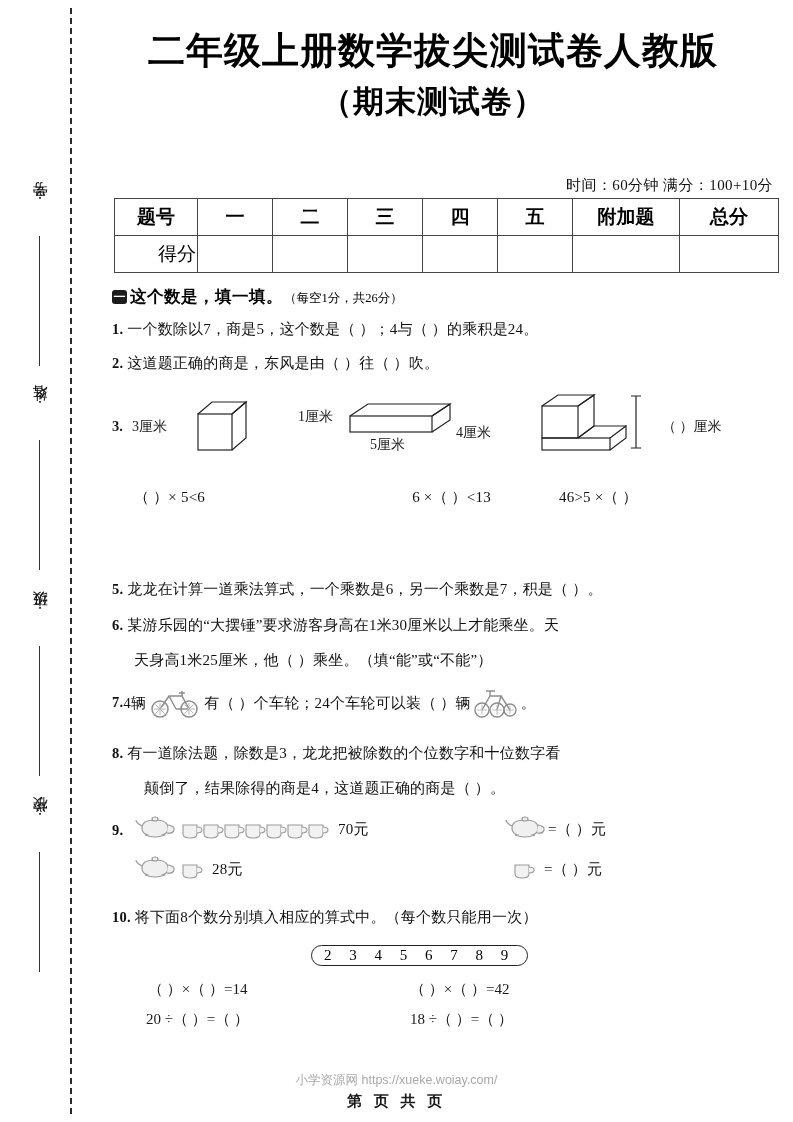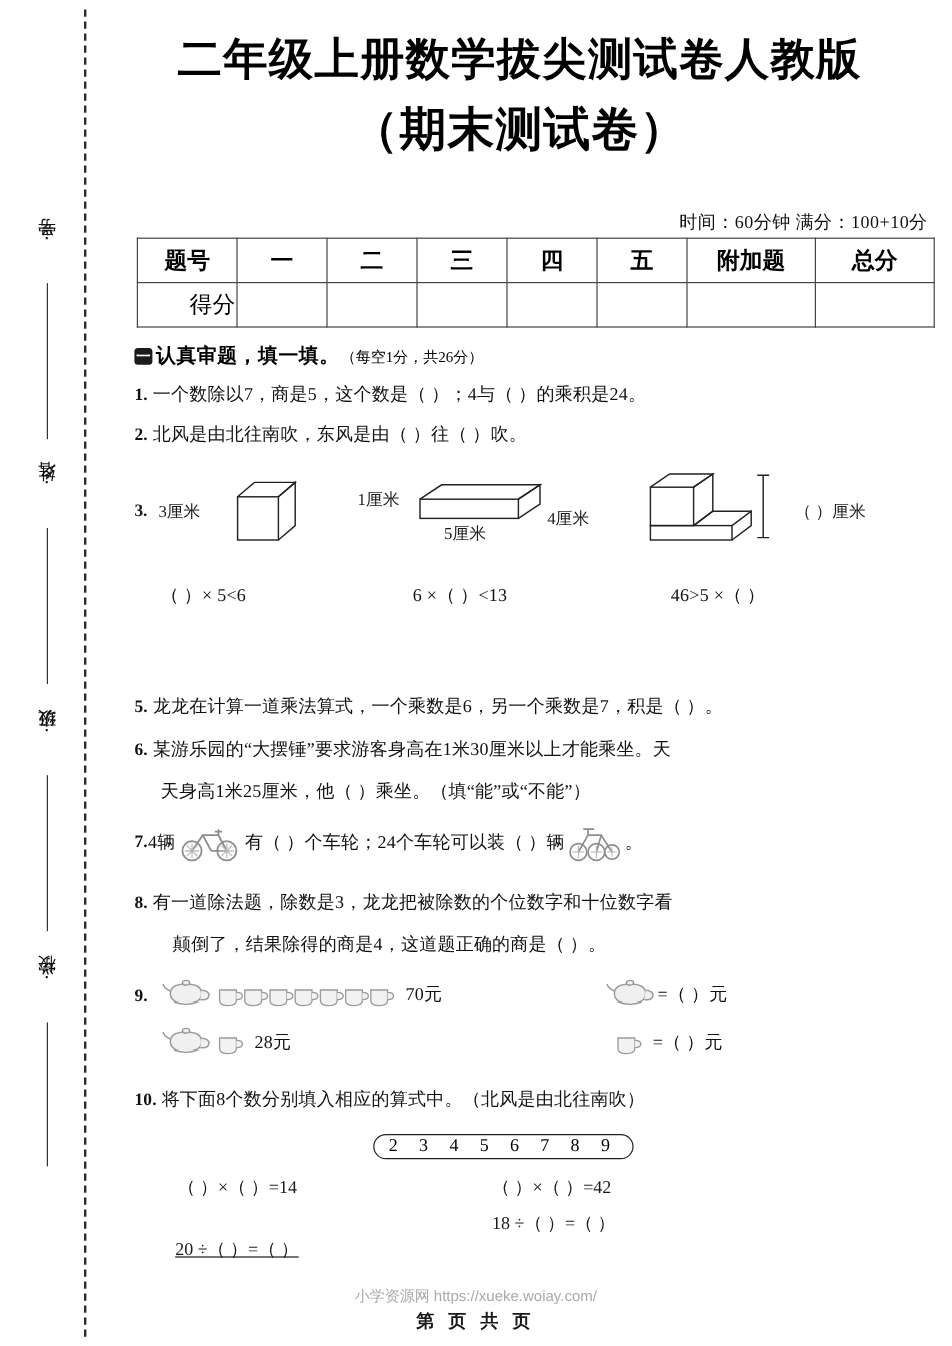--- a/index.html
+++ b/index.html
@@ -42,21 +42,21 @@
   }
 
   
   .title-wrap{position:absolute;left:88px;top:28px;width:690px;text-align:center;}
   .title-1{
     font-size:37px;font-weight:bold;letter-spacing:1px;
     font-family:"Liberation Serif","DejaVu Serif",serif;
     line-height:1.22;color:#000;
   }
   .title-2{
-    font-size:39px;font-weight:bold;letter-spacing:1px;
+    font-size:31px;font-weight:bold;letter-spacing:1px;
     margin-top:8px;color:#000;
   }
 
   
   .meta{
     position:absolute;right:20px;top:176px;
     font-size:15px;color:#111;letter-spacing:.4px;
   }
 
   
@@ -107,21 +107,21 @@
   }
   .qnum{font-weight:bold;font-size:14.5px;}
   .qtext{font-size:15px;}
   .indent{display:block;margin-left:22px;}
 
   
   .q4rows{margin-left:22px;margin-top:18px;}
   .q4row{display:flex;margin-bottom:11px;}
   .q4c{font-size:15px;}
   .q4c.c1{width:210px;}
-  .q4c.c2{width:215px;}
+  .q4c.c2{width:215px;text-align:center;}
   .q4c.c3{width:200px;}
 
   
   .q3row{position:absolute;left:112px;top:392px;width:670px;height:66px;}
   .q3label{position:absolute;font-size:14px;}
 
   
   .q9L{position:absolute;justify-content:center;}
   .q9R{position:absolute;}
 
@@ -205,32 +205,32 @@
       <td></td>
       <td></td>
       <td></td>
       <td></td>
     </tr>
   </tbody>
     </table>
 
   <div class="sec-head">
     <span class="sec-badge">一</span>
-    <span class="sec-title">认真审题，填一填。</span>
+    <span class="sec-title">这个数是，填一填。</span>
     <span class="sec-note">（每空1分，共26分）</span>
   </div>
 
   <div class="q" style="left:112px;top:318px;width:670px;">
     <span class="qnum">1.</span>
     <span class="qtext">一个数除以7，商是5，这个数是（      ）；4与（      ）的乘积是24。</span>
   </div>
 
   <div class="q" style="left:112px;top:352px;width:670px;">
     <span class="qnum">2.</span>
-    <span class="qtext">北风是由北往南吹，东风是由（      ）往（      ）吹。</span>
+    <span class="qtext">这道题正确的商是，东风是由（      ）往（      ）吹。</span>
   </div>
 
   <div class="q3row">
     <span class="qnum" style="position:absolute;left:0;top:26px;">3.</span>
 
     <span class="q3label" style="left:20px;top:26px;">3厘米</span>
 
     <span class="ico" style="position:absolute;left:80px;top:6px;">
       <svg width="62" height="58" viewBox="0 0 62 58">
         <g fill="none" stroke="#222" stroke-width="1.2">
@@ -436,26 +436,26 @@
               <path d="M17 11 q5 0 5 3 q0 3 -5 3"></path>
           </g>
         </svg>
       </span>
       <span class="qtext" style="margin-left:6px;">=（      ）元</span>
     </div>
   </div>
 
   <div class="q" style="left:112px;top:906px;width:670px;">
     <span class="qnum">10.</span>
-    <span class="qtext">将下面8个数分别填入相应的算式中。（北风是由北往南吹）</span>
+    <span class="qtext">将下面8个数分别填入相应的算式中。（每个数只能用一次）</span>
   </div>
 
   <div class="numstrip">2  3  4  5  6  7  8  9</div>
 
   <span class="q10eq" style="left:148px;top:980px;">（      ）×（      ）=14</span>
   <span class="q10eq" style="left:410px;top:980px;">（      ）×（      ）=42</span>
-  <span class="q10eq" style="left:146px;top:1032px;text-decoration:underline;">20 ÷（      ）=（      ）</span>
+  <span class="q10eq" style="left:146px;top:1010px;">20 ÷（      ）=（      ）</span>
   <span class="q10eq" style="left:410px;top:1010px;">18 ÷（      ）=（      ）</span>
 
   <div class="watermark">小学资源网 https://xueke.woiay.com/</div>
   <div class="pagefoot">第 页 共 页</div>
 
 </div>
 
 </body></html>

